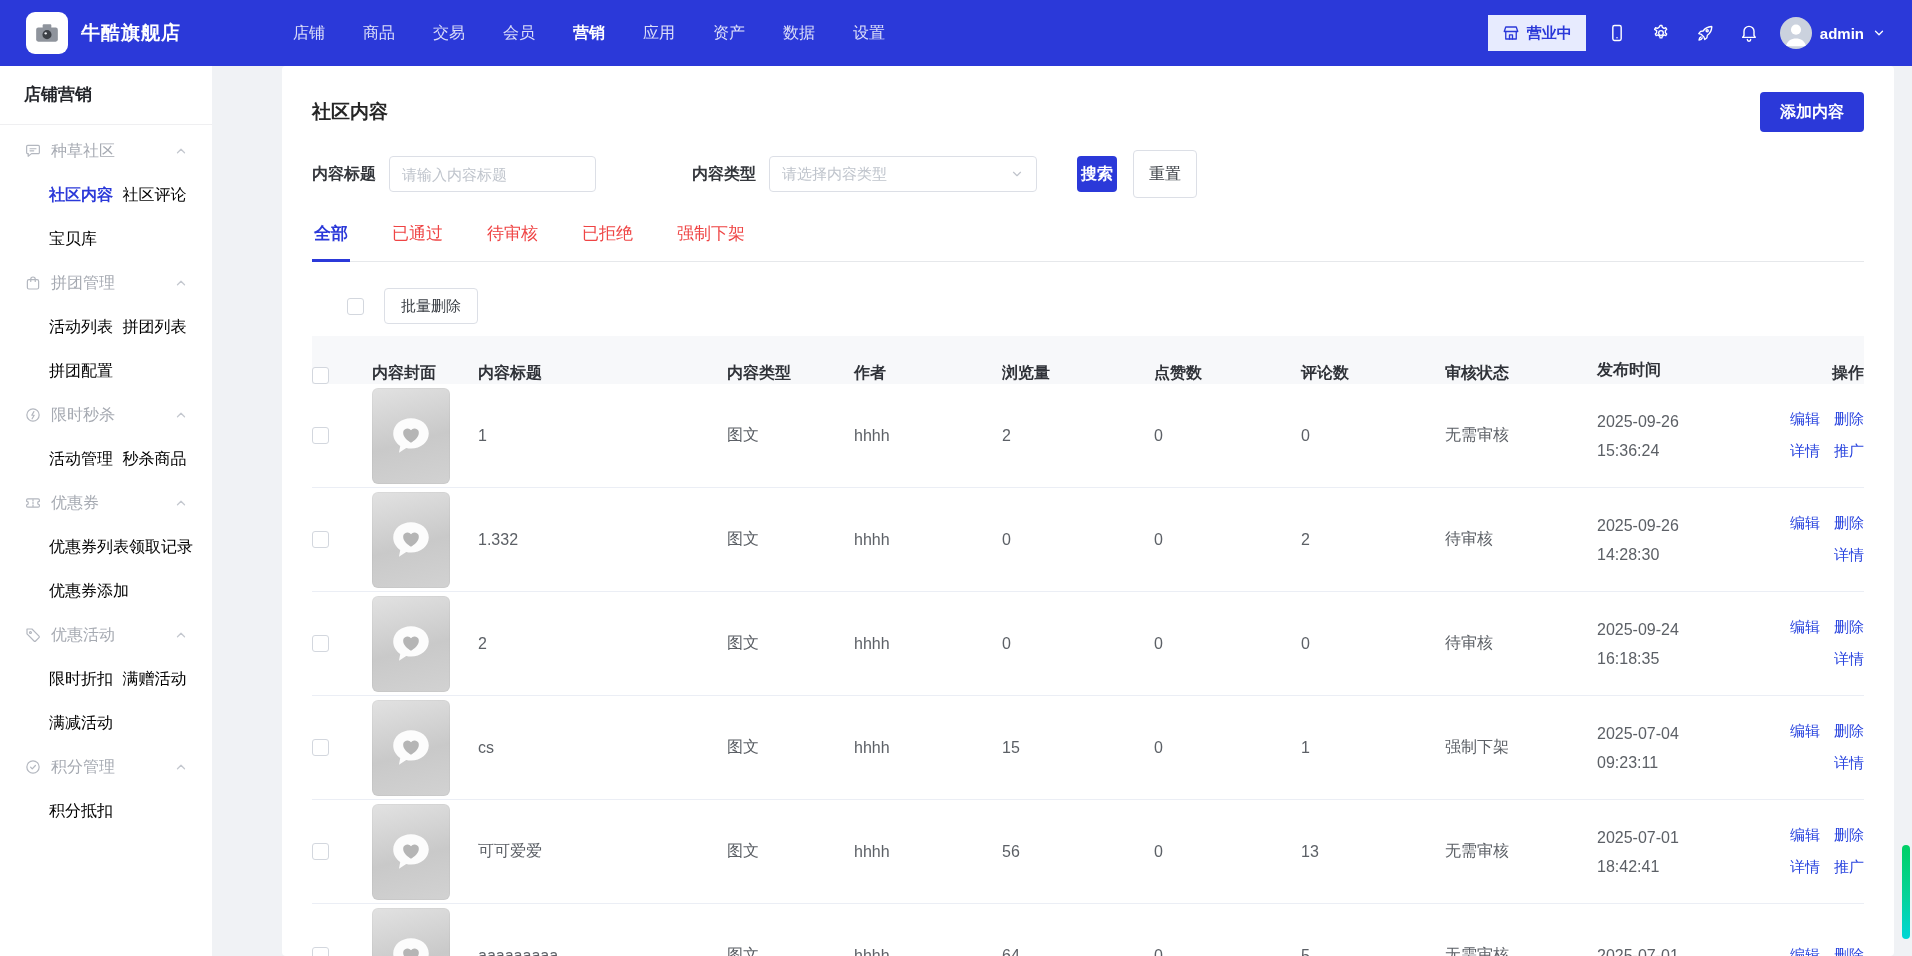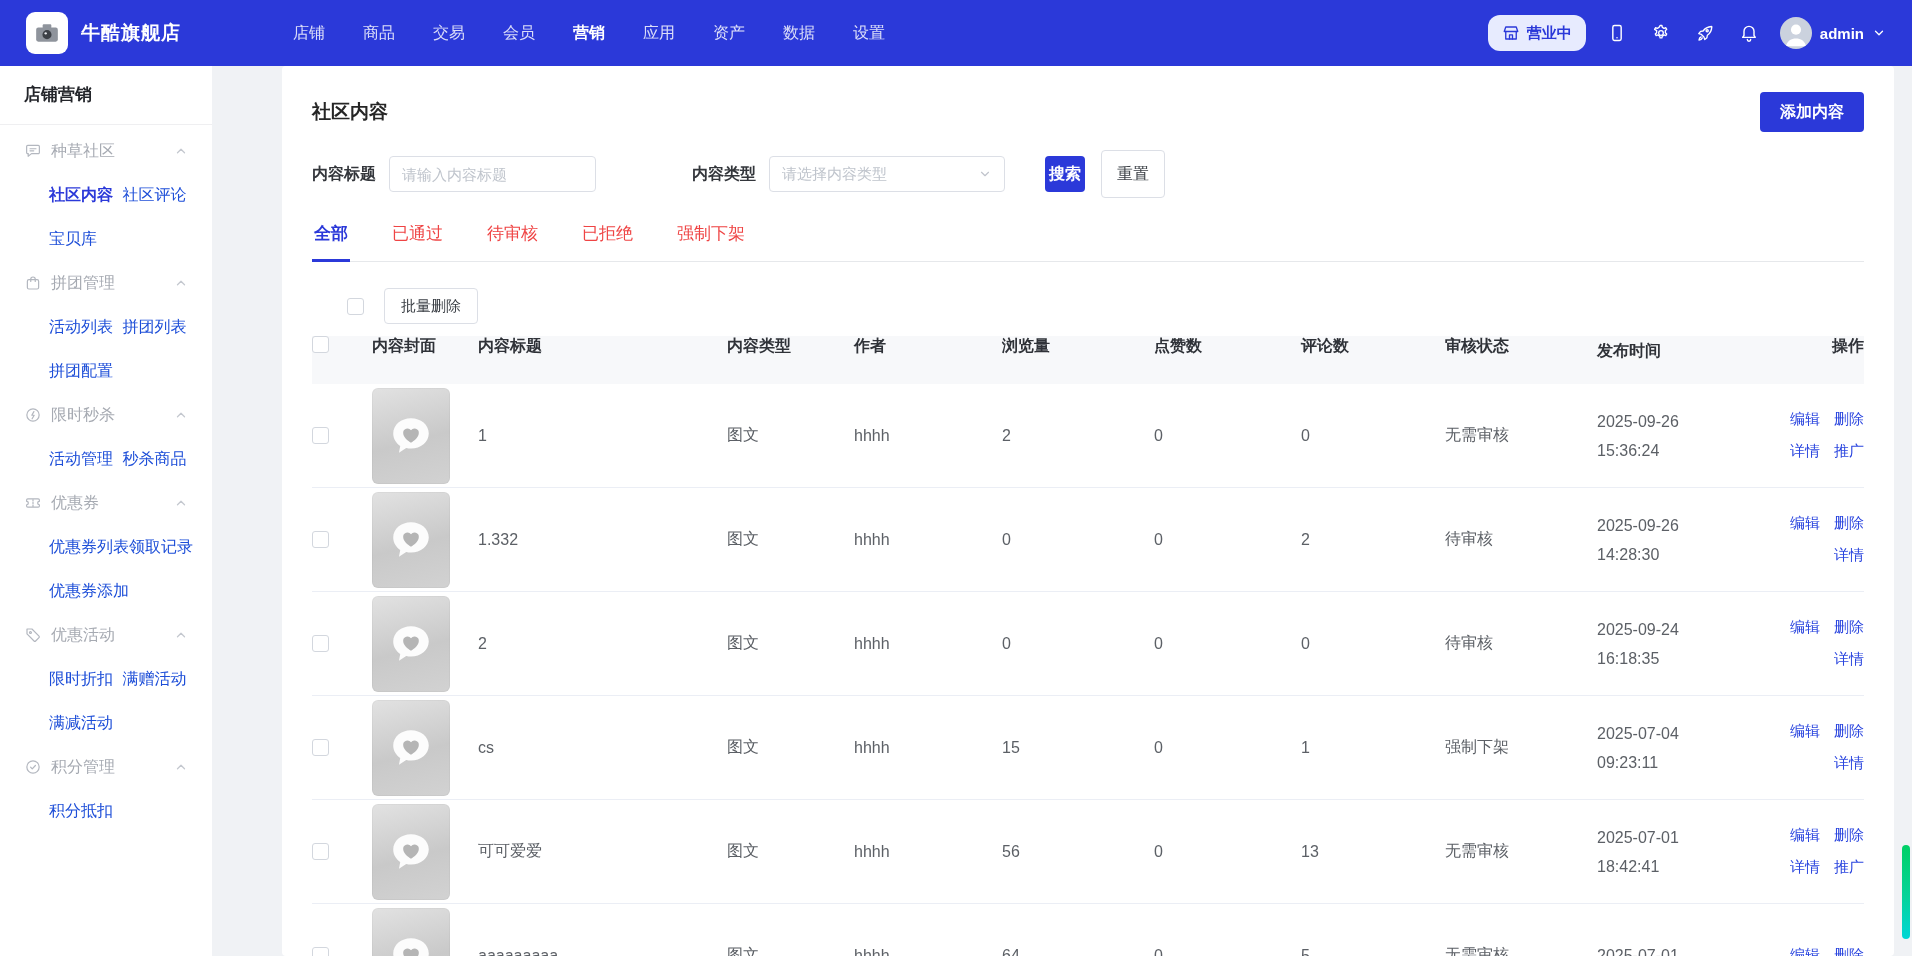--- a/index.html
+++ b/index.html
@@ -12,62 +12,62 @@
   svg{display:block}
 
   
   .navbar{position:absolute;top:0;left:0;right:0;height:66px;background:var(--brand);display:flex;align-items:center;padding:0 26px;color:#fff;z-index:20;}
   .logo-box{width:42px;height:42px;background:#fff;border-radius:9px;display:flex;align-items:center;justify-content:center;flex:0 0 auto;cursor:pointer;}
   .store-name{font-size:19px;font-weight:700;margin-left:13px;letter-spacing:1px;}
   .top-nav{display:flex;gap:38px;margin-left:112px;align-items:center;}
   .nav-item{font-size:16px;color:rgba(255,255,255,.83);cursor:pointer;white-space:nowrap;}
   .nav-item.active{color:#fff;font-weight:700;}
   .nav-right{margin-left:auto;display:flex;align-items:center;gap:18px;}
-  .status-pill{display:flex;align-items:center;gap:7px;background:#E7EBFE;color:var(--brand);padding:0 14px;height:36px;border-radius:12px;font-size:15px;font-weight:700;cursor:pointer;}
+  .status-pill{display:flex;align-items:center;gap:7px;background:#E7EBFE;color:var(--brand);padding:0 14px;height:36px;border-radius:0;font-size:15px;font-weight:700;cursor:pointer;}
   .nav-icon{cursor:pointer;color:#fff;display:flex;align-items:center;padding:0 3px;}
   .user{display:flex;align-items:center;gap:8px;cursor:pointer;}
   .avatar{width:32px;height:32px;border-radius:50%;background:#CBD2DE;display:flex;align-items:flex-end;justify-content:center;overflow:hidden;}
   .username{font-size:15px;font-weight:600;}
 
   
   .sidebar{position:absolute;top:66px;left:0;bottom:0;width:212px;background:#fff;z-index:10;}
   .sidebar-title{font-size:17px;font-weight:700;color:#24262b;padding:17px 24px 18px;border-bottom:1px solid #EFEFF1;}
   .sidebar-sections{padding:4px 16px 10px 18px;}
   .sec-head{display:flex;align-items:center;gap:9px;height:44px;color:var(--muted);font-size:16px;padding:0 8px 0 6px;cursor:pointer;}
   .sec-icon{color:#B3B7BF;display:flex;}
   .sec-chevron{margin-left:auto;color:#C4C8CF;display:flex;}
   .sec-items{display:grid;grid-template-columns:1fr 1fr;padding-left:31px;}
-  .side-item{height:44px;display:flex;align-items:center;font-size:16px;color:#1d4ed8;cursor:pointer;white-space:nowrap;}
+  .side-item{height:44px;display:flex;align-items:center;font-size:16px;color:#000000;cursor:pointer;white-space:nowrap;}
   .side-item.active{color:var(--brand);font-weight:700;}
 
   
   .content{position:absolute;left:260px;top:66px;right:0;bottom:0;background:var(--page-bg);}
   .card{margin:0 18px 0 22px;height:890px;background:#fff;border-radius:4px;padding:26px 30px;overflow:hidden;position:relative;}
   .card-head{display:flex;align-items:center;justify-content:space-between;height:40px;}
   .page-title{font-size:19px;font-weight:600;color:#262626;}
   .btn{border:none;border-radius:4px;cursor:pointer;font-family:inherit;}
   .btn-primary{background:var(--brand);color:#fff;font-size:16px;height:40px;padding:0 20px;font-weight:600;}
   .filters{display:flex;align-items:center;margin-top:24px;height:36px;}
   .f-label{font-size:16px;color:#33363b;font-weight:600;margin-right:13px;white-space:nowrap;}
   .f-input{width:207px;height:36px;border:1px solid #DCDFE6;border-radius:4px;padding:0 12px;font-size:15px;color:#404040;font-family:inherit;outline:none;}
   .f-input::placeholder{color:#BFC4CC;}
-  .f-select{width:236px;height:36px;border:1px solid #DCDFE6;border-radius:4px;padding:0 12px;display:flex;align-items:center;justify-content:space-between;color:#BFC4CC;font-size:15px;cursor:pointer;}
+  .f-select{width:268px;height:36px;border:1px solid #DCDFE6;border-radius:4px;padding:0 12px;display:flex;align-items:center;justify-content:space-between;color:#BFC4CC;font-size:15px;cursor:pointer;}
   .grp2{margin-left:96px;}
   .btn-search{width:40px;height:36px;background:var(--brand);color:#fff;font-size:16px;margin-left:40px;font-weight:600;}
   .btn-reset{width:64px;height:48px;background:#fff;border:1px solid #DCDFE6;color:#3C4046;font-size:16px;margin-left:16px;}
   .tabs{display:flex;gap:40px;margin-top:30px;border-bottom:1px solid #E6E8EB;}
   .tab{font-size:17px;color:#ef4444;padding:0 2px 14px;border-bottom:3px solid transparent;margin-bottom:-1px;cursor:pointer;white-space:nowrap;}
   .tab.active{color:var(--brand);font-weight:600;border-bottom-color:var(--brand);}
   .batch-row{display:flex;align-items:center;gap:20px;margin-top:26px;height:36px;padding-left:35px;}
   .cb{width:17px;height:17px;border:1px solid #D3D7DE;border-radius:3px;background:#fff;display:inline-block;flex:0 0 auto;cursor:pointer;}
   .btn-plain{height:36px;padding:0 16px;background:#fff;border:1px solid #DCDFE6;border-radius:4px;font-size:15px;color:#3C4046;}
 
   
   .table{margin-top:12px;}
-  .thead{display:flex;align-items:flex-start;height:48px;background:var(--thead-bg);}
+  .thead{display:flex;align-items:flex-end;height:48px;background:var(--thead-bg);}
   .th{font-size:16px;font-weight:600;color:#2F3238;}
   .col{padding-right:10px;flex:0 0 auto;}
   .c-check{width:60px;display:flex;align-items:center;}
   .c-cover{width:106px;}
   .c-title{width:249px;}
   .c-type{width:127px;}
   .c-author{width:148px;}
   .c-views{width:152px;}
   .c-likes{width:147px;}
   .c-comments{width:144px;}

